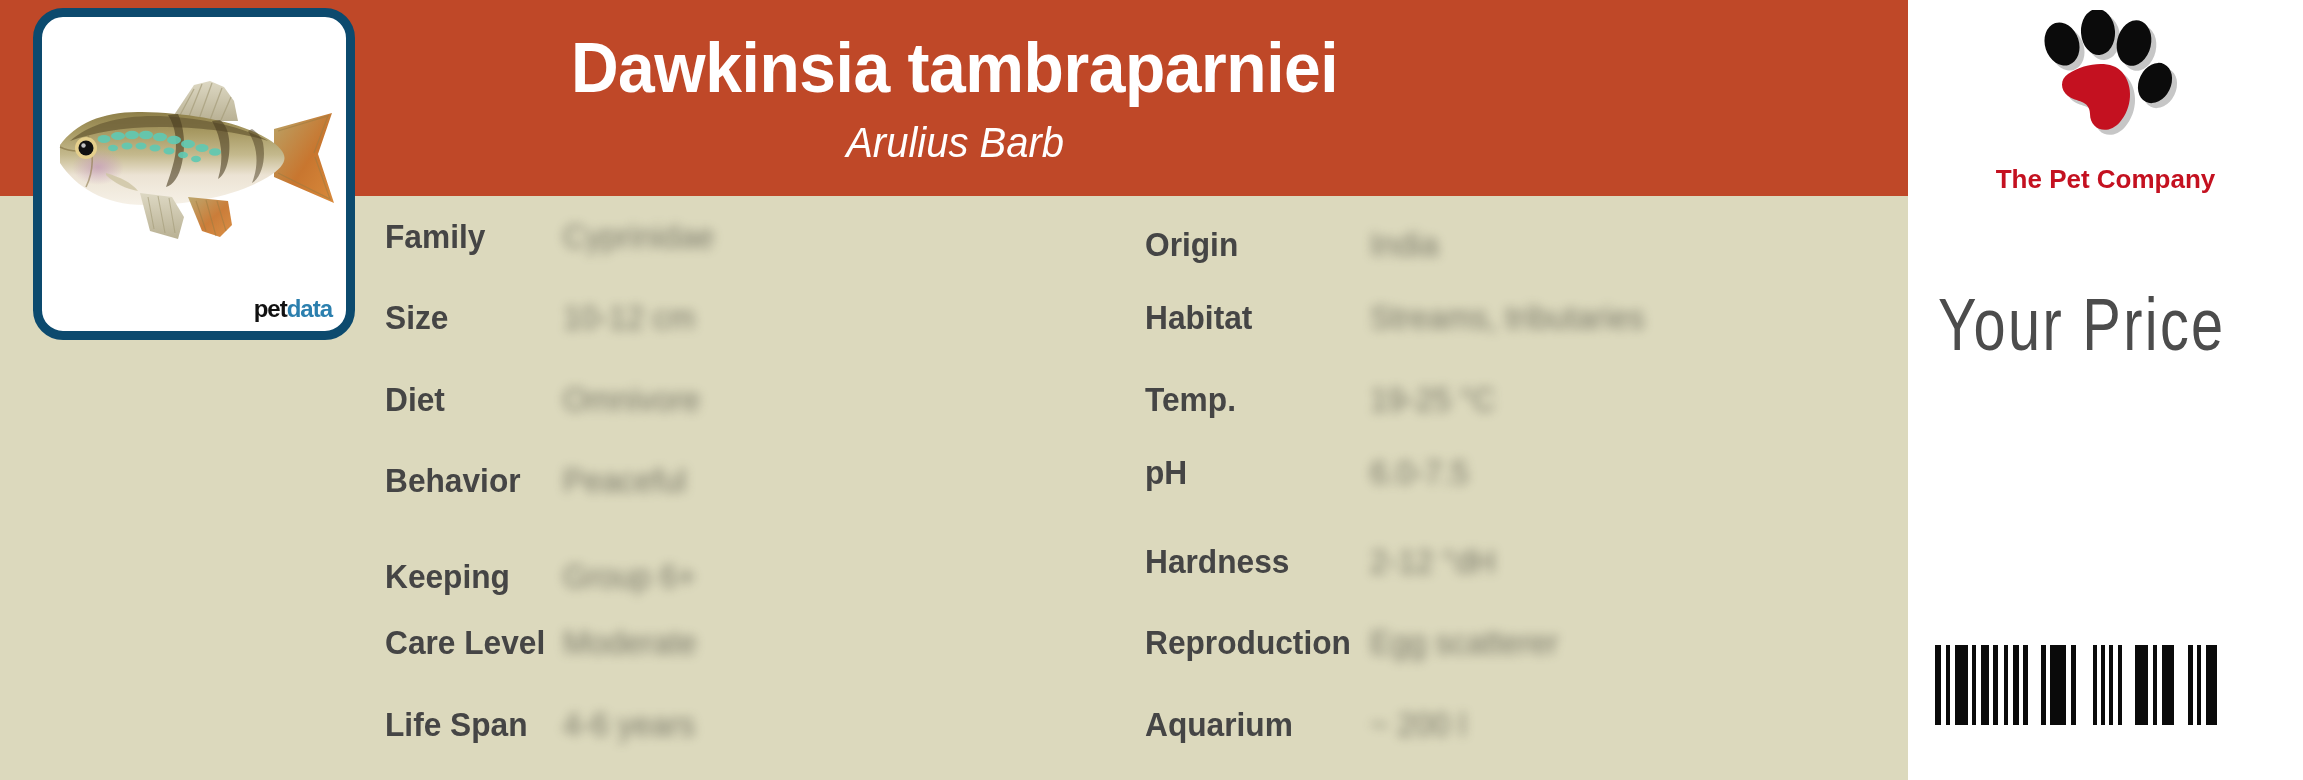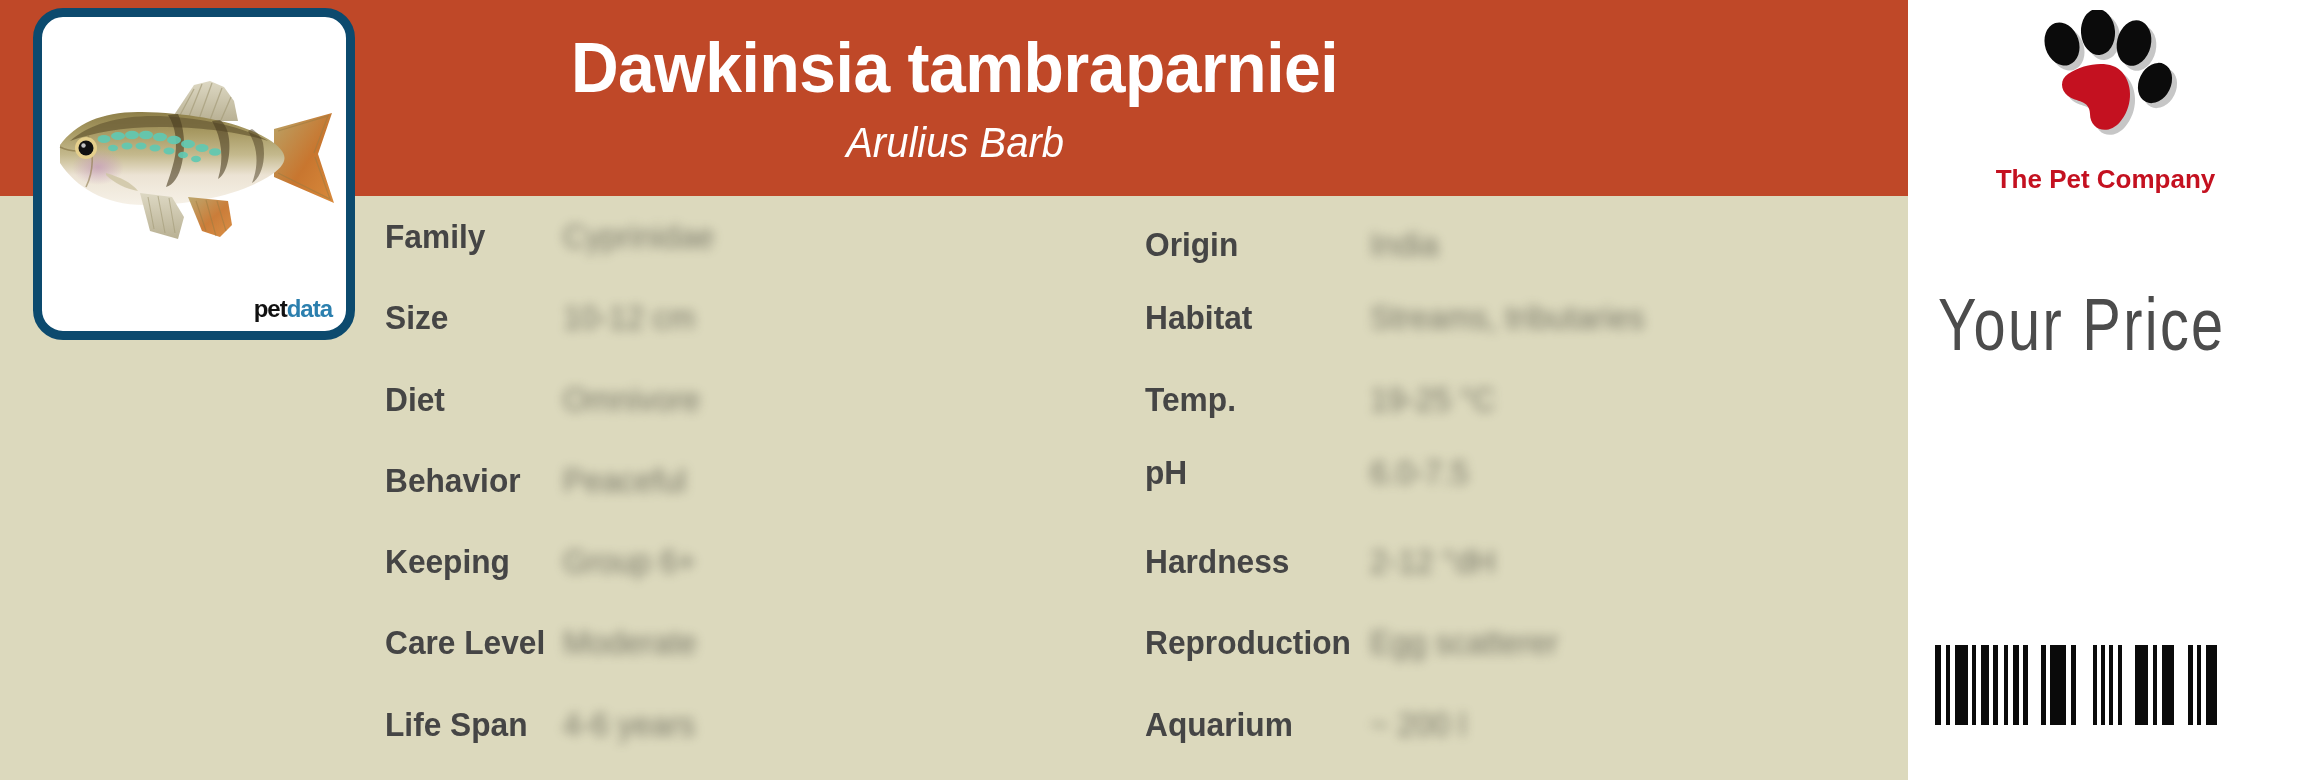--- a/index.html
+++ b/index.html
@@ -284,21 +284,21 @@
           <span class="spec-value">10-12 cm</span>
         </div>
         <div class="spec-row" style="top:187px">
           <span class="spec-label">Diet</span>
           <span class="spec-value">Omnivore</span>
         </div>
         <div class="spec-row" style="top:268px">
           <span class="spec-label">Behavior</span>
           <span class="spec-value">Peaceful</span>
         </div>
-        <div class="spec-row" style="top:349px">
+        <div class="spec-row" style="top:364px">
           <span class="spec-label">Keeping</span>
           <span class="spec-value">Group 6+</span>
         </div>
         <div class="spec-row" style="top:430px">
           <span class="spec-label">Care Level</span>
           <span class="spec-value">Moderate</span>
         </div>
         <div class="spec-row" style="top:512px">
           <span class="spec-label">Life Span</span>
           <span class="spec-value">4-6 years</span>

